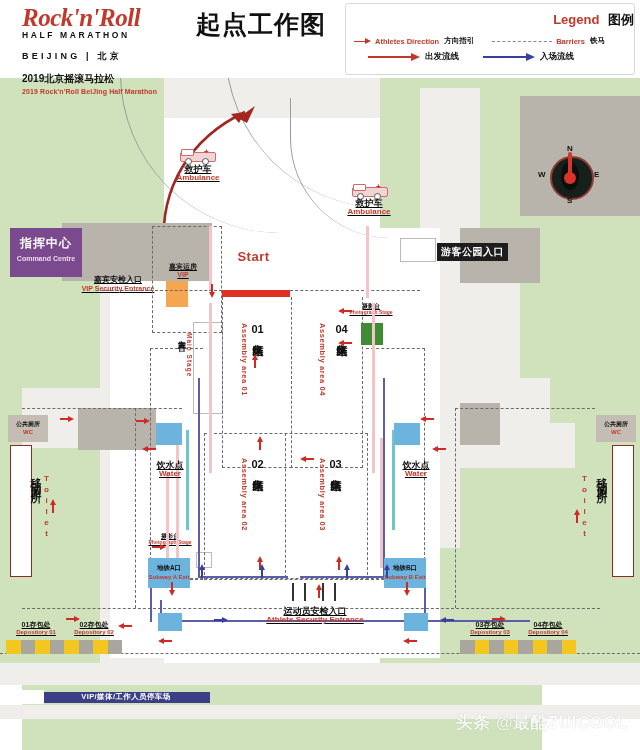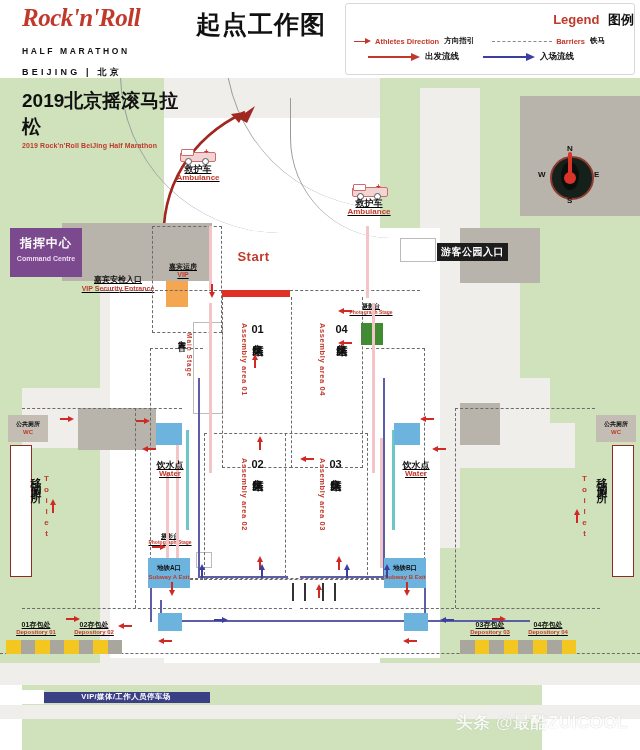--- a/index.html
+++ b/index.html
@@ -4,23 +4,23 @@
 <style>
   html,body{margin:0;padding:0;background:#fff;}
   body{width:640px;height:750px;font-family:"Liberation Sans","DejaVu Sans",sans-serif;overflow:hidden;}
   #page{position:relative;width:640px;height:750px;background:#7dd3fc;}
 
   
   .header{position:absolute;left:0;top:0;width:640px;height:78px;background:#fff;z-index:40;}
   .brand{position:absolute;left:22px;top:5px;width:160px;}
   .brand-rnr{font-family:"Liberation Serif",serif;font-weight:bold;font-style:italic;
     font-size:25px;color:#c0392b;letter-spacing:-0.5px;line-height:1;}
-  .brand-sub1{font-size:8.5px;font-weight:bold;letter-spacing:2.6px;color:#111;margin-top:16px;}
+  .brand-sub1{font-size:8.5px;font-weight:bold;letter-spacing:2.6px;color:#111;margin-top:0;}
   .brand-sub2{font-size:9px;font-weight:bold;letter-spacing:3.2px;color:#111;margin-top:10px;}
-  .brand-cn{font-size:19px;font-weight:bold;color:#111;margin-top:9px;letter-spacing:0px;}
+  .brand-cn{font-size:10px;font-weight:bold;color:#111;margin-top:9px;letter-spacing:0px;}
   .brand-en{font-size:7px;font-weight:bold;color:#c0392b;margin-top:2px;letter-spacing:0.1px;}
   .page-title{position:absolute;left:196px;top:8px;font-size:25px;font-weight:bold;color:#111;letter-spacing:1px;}
 
   
   .legend{position:absolute;left:345px;top:3px;width:288px;height:70px;background:#fff;
     border:1px solid #d8d8d8;border-radius:3px;z-index:41;}
   .legend-title{text-align:right;margin-top:7px;font-size:13px;font-weight:bold;}
   .legend-title .en{color:#c0392b;}
   .legend-title .cn{color:#111;margin-left:5px;}
   .legend-rows{margin-top:7px;font-size:7.5px;font-weight:bold;}
@@ -443,20 +443,24 @@
     </div>
     <div class="subway" style="left:384px;top:480px;width:42px;height:24px;">
       <span class="cn">地铁B口</span>
       <span class="en">Subway B Exit</span>
     </div>
     <div class="bluebox" style="left:156px;top:345px;width:26px;height:22px;"></div>
     <div class="bluebox" style="left:394px;top:345px;width:26px;height:22px;"></div>
     <div class="bluebox" style="left:158px;top:535px;width:24px;height:18px;"></div>
     <div class="bluebox" style="left:404px;top:535px;width:24px;height:18px;"></div>
 
+    <div class="lab" style="left:240px;top:528px;width:150px;">
+      <span class="cn" style="font-size:9px;">运动员安检入口</span>
+      <span class="en" style="font-size:8px;">Athlete Security Entrance</span>
+    </div>
 
     <div class="lab" style="left:8px;top:543px;width:56px;">
       <span class="cn" style="font-size:7px;">01存包处</span>
       <span class="en" style="font-size:6px;">Depository 01</span>
     </div>
     <div class="lab" style="left:66px;top:543px;width:56px;">
       <span class="cn" style="font-size:7px;">02存包处</span>
       <span class="en" style="font-size:6px;">Depository 02</span>
     </div>
     <div class="lab" style="left:462px;top:543px;width:56px;">

